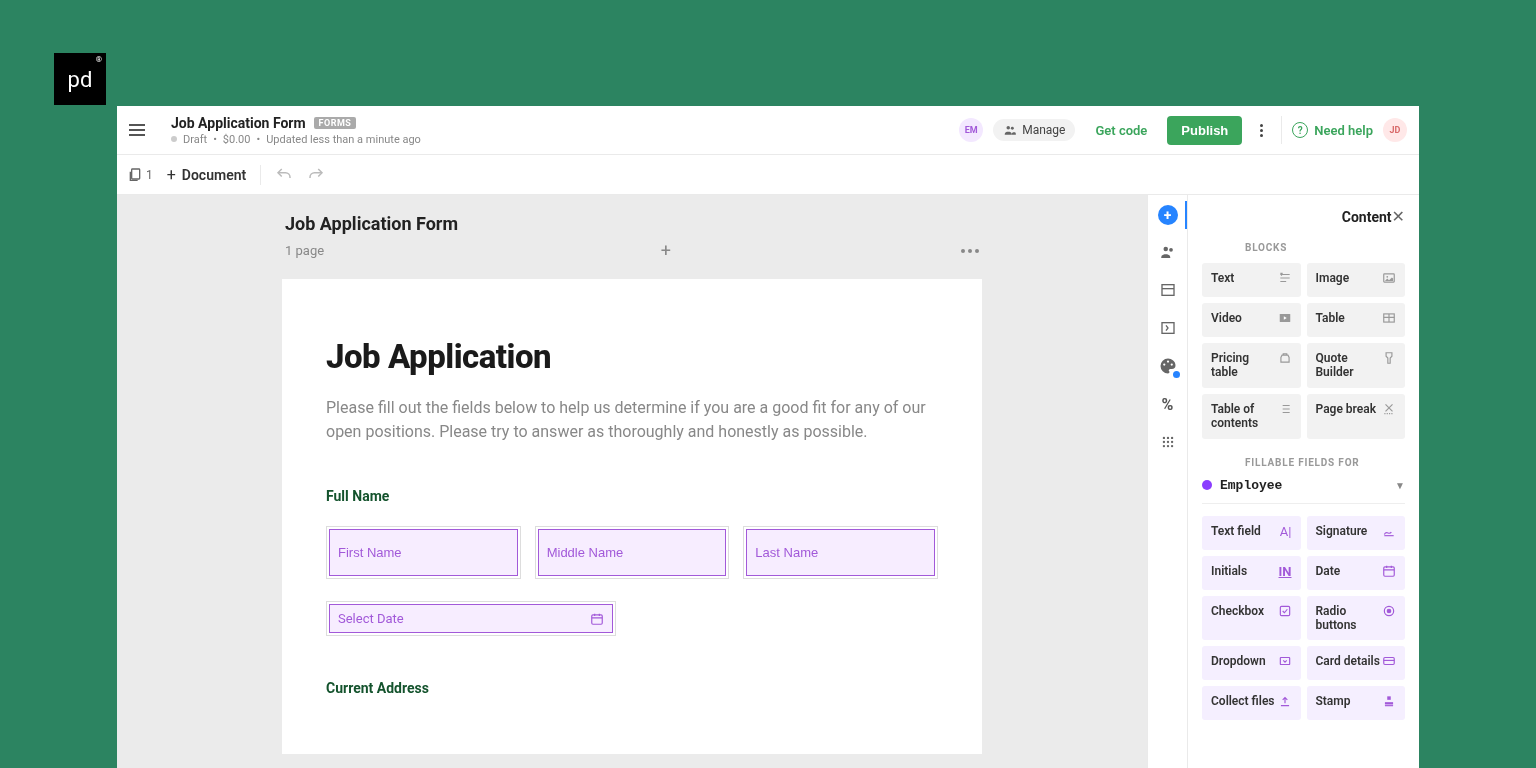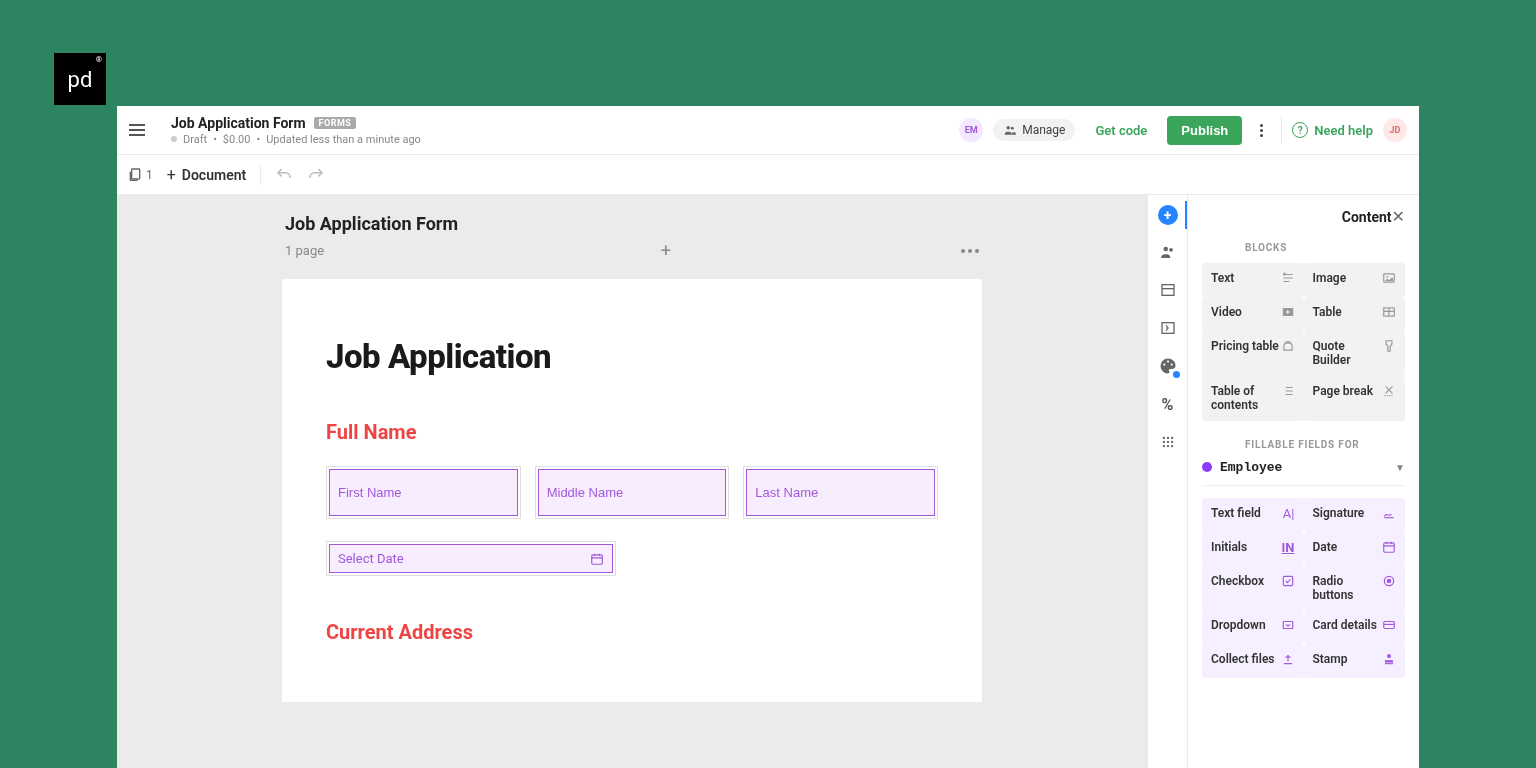--- a/index.html
+++ b/index.html
@@ -40,40 +40,40 @@
 .canvas-title { font-size: 18px; font-weight: 700; color: #222; margin-left: 3px; }
 .canvas-sub { display: flex; align-items: center; font-size: 13px; color: #888; margin-top: 6px; margin-left: 3px; }
 .canvas-sub-flex { flex: 1; }
 .plus-mid { font-size: 18px; color: #888; cursor: pointer; }
 .dots-mid { display: flex; gap: 3px; cursor: pointer; margin-right: 3px; }
 .dots-mid span { width: 4px; height: 4px; background: #888; border-radius: 50%; }
 
 .page { width: 700px; background: #fff; margin: 18px auto 0; padding: 58px 44px; }
 .page h1 { font-size: 33px; font-weight: 800; color: #1a1a1a; letter-spacing: -0.5px; }
 .page .intro { margin-top: 20px; font-size: 16px; color: #888; line-height: 1.5; }
-.section-label { margin-top: 44px; font-size: 20px; font-weight: 700; color: #ef4444; }
+.section-label { margin-top: 44px; font-size: 14px; font-weight: 700; color: #14532d; }
 .field-row { display: flex; gap: 14px; margin-top: 22px; }
 .field-cell { flex: 1; border: 1px solid #ddd; padding: 2px; }
 .fill-input { width: 100%; border: 1px solid #a259d9; background: #f7edff; padding: 15px 8px; font-size: 13px; color: #a259d9; }
 .fill-input::placeholder { color: #a259d9; }
 .date-row { margin-top: 22px; }
 .date-cell { width: 290px; border: 1px solid #ddd; padding: 2px; }
 .date-input { display: flex; align-items: center; justify-content: space-between; border: 1px solid #a259d9; background: #f7edff; padding: 6px 8px; font-size: 13px; color: #a259d9; cursor: pointer; }
 
 .right-rail { width: 40px; border-left: 1px solid #eaeaea; display: flex; flex-direction: column; align-items: center; padding-top: 10px; gap: 16px; background: #fff; }
 .rail-icon { width: 22px; height: 22px; display: flex; align-items: center; justify-content: center; color: #777; cursor: pointer; font-size: 16px; }
 .rail-plus { width: 20px; height: 20px; border-radius: 50%; background: #2684ff; color: #fff; display: flex; align-items: center; justify-content: center; font-size: 14px; font-weight: 700; position: relative; }
 .rail-plus-divider { position: absolute; right: -9px; top: -4px; width: 2px; height: 28px; background: #2684ff; }
 
 .content-panel { width: 232px; border-left: 1px solid #eaeaea; background: #fff; padding: 12px 14px; overflow-y: auto; }
 .panel-header { display: flex; align-items: center; justify-content: flex-end; margin-bottom: 16px; }
 .panel-title { font-size: 14px; font-weight: 700; color: #222; }
 .close-x { font-size: 16px; color: #666; cursor: pointer; }
 .section-hdr { font-size: 10px; font-weight: 700; letter-spacing: 0.8px; color: #999; margin-bottom: 10px; padding-left: 43px; }
-.block-grid { display: grid; grid-template-columns: 1fr 1fr; margin-bottom: 18px; }
+.block-grid { display: grid; grid-template-columns: 1fr 1fr; gap: 6px; margin-bottom: 18px; }
 .block-item { background: #f2f2f2; border-radius: 3px; padding: 8px 9px; display: flex; align-items: flex-start; justify-content: space-between; cursor: pointer; min-height: 34px; }
 .block-item .lbl { font-size: 12px; font-weight: 600; color: #333; line-height: 1.2; }
 .block-item .ico { color: #999; font-size: 13px; }
 .fillable-grid .block-item { background: #f5efff; }
 .fillable-grid .ico { color: #a259d9; }
 .employee-row { display: flex; align-items: center; justify-content: space-between; border-bottom: 1px solid #eee; padding-bottom: 10px; margin-bottom: 12px; cursor: pointer; }
 .emp-left { display: flex; align-items: center; gap: 8px; font-size: 13px; font-weight: 700; color: #222; font-family: Liberation Mono, monospace; }
 .purple-dot { width: 10px; height: 10px; border-radius: 50%; background: #8b3dff; }
 .chev-down { font-size: 10px; color: #888; }
 
@@ -169,20 +169,21 @@
           <span class="plus-mid" style="margin-right:290px">+</span>
           <span class="dots-mid">
               <span></span>
               <span></span>
               <span></span>
             </span>
         </div>
       </div>
       <div class="page">
         <h1>Job Application</h1>
+        <p class="intro">Please fill out the fields below to help us determine if you are a good fit for any of our open positions. Please try to answer as thoroughly and honestly as possible.</p>
         <div class="section-label">Full Name</div>
         <div class="field-row">
           <div class="field-cell"><input class="fill-input" placeholder="First Name" style=""></div>
           <div class="field-cell"><input class="fill-input" placeholder="Middle Name" style=""></div>
           <div class="field-cell"><input class="fill-input" placeholder="Last Name" style=""></div>
         </div>
         <div class="date-row">
           <div class="date-cell">
             <div class="date-input">
               <span>Select Date</span>

